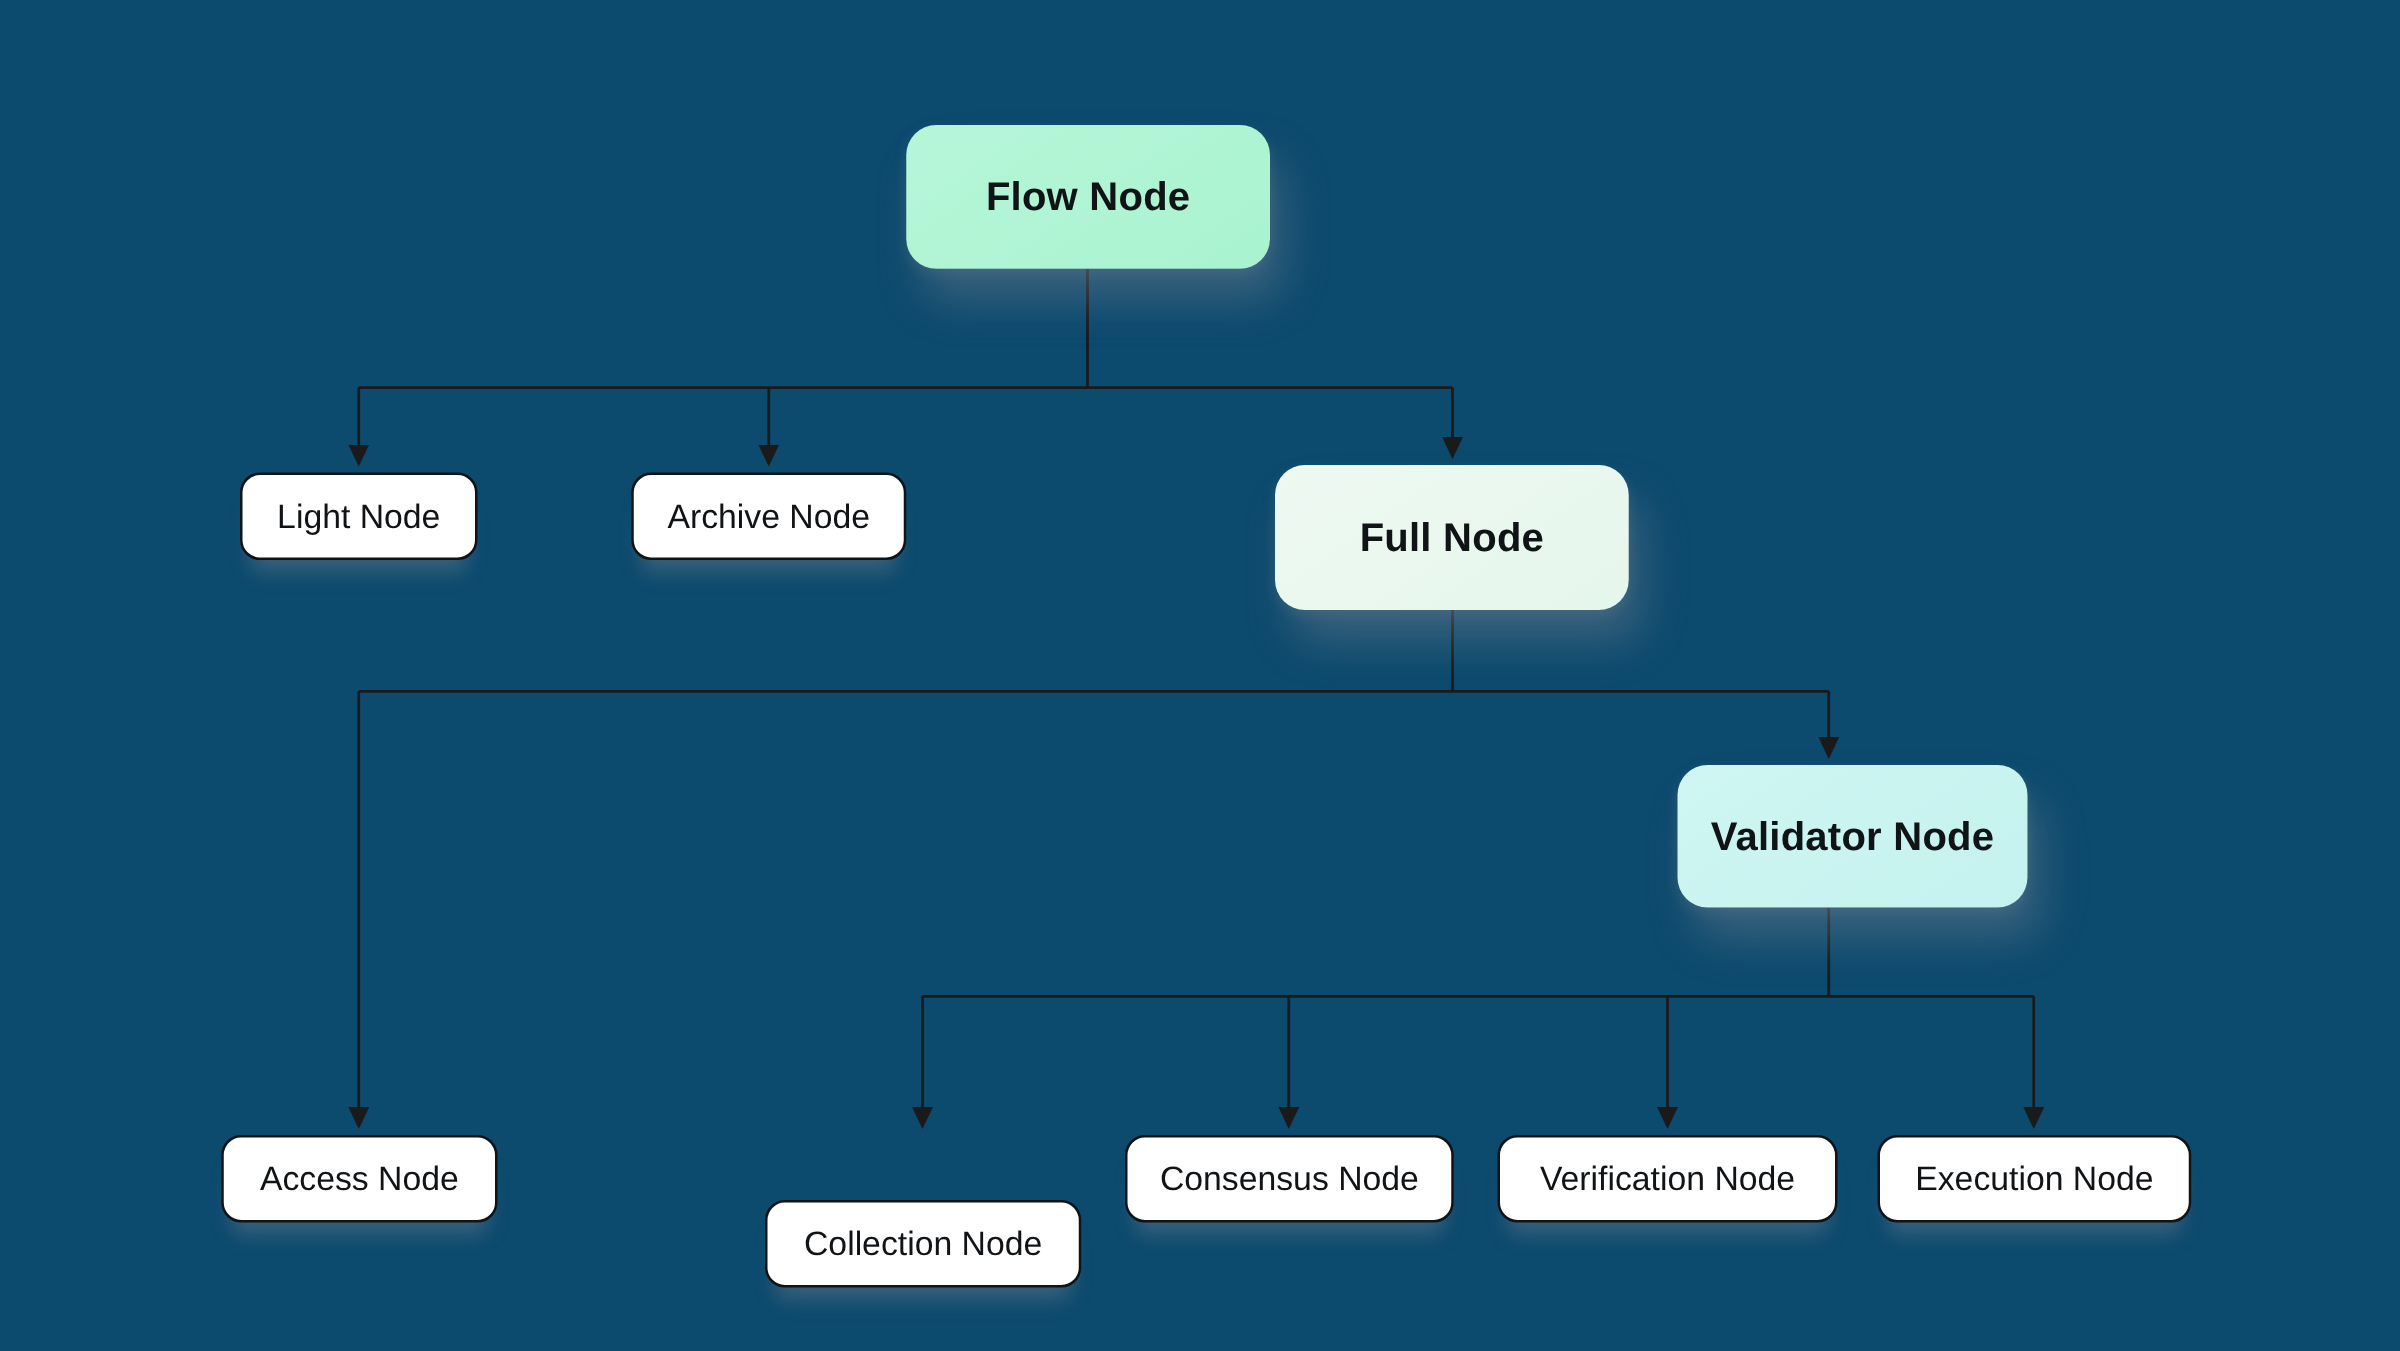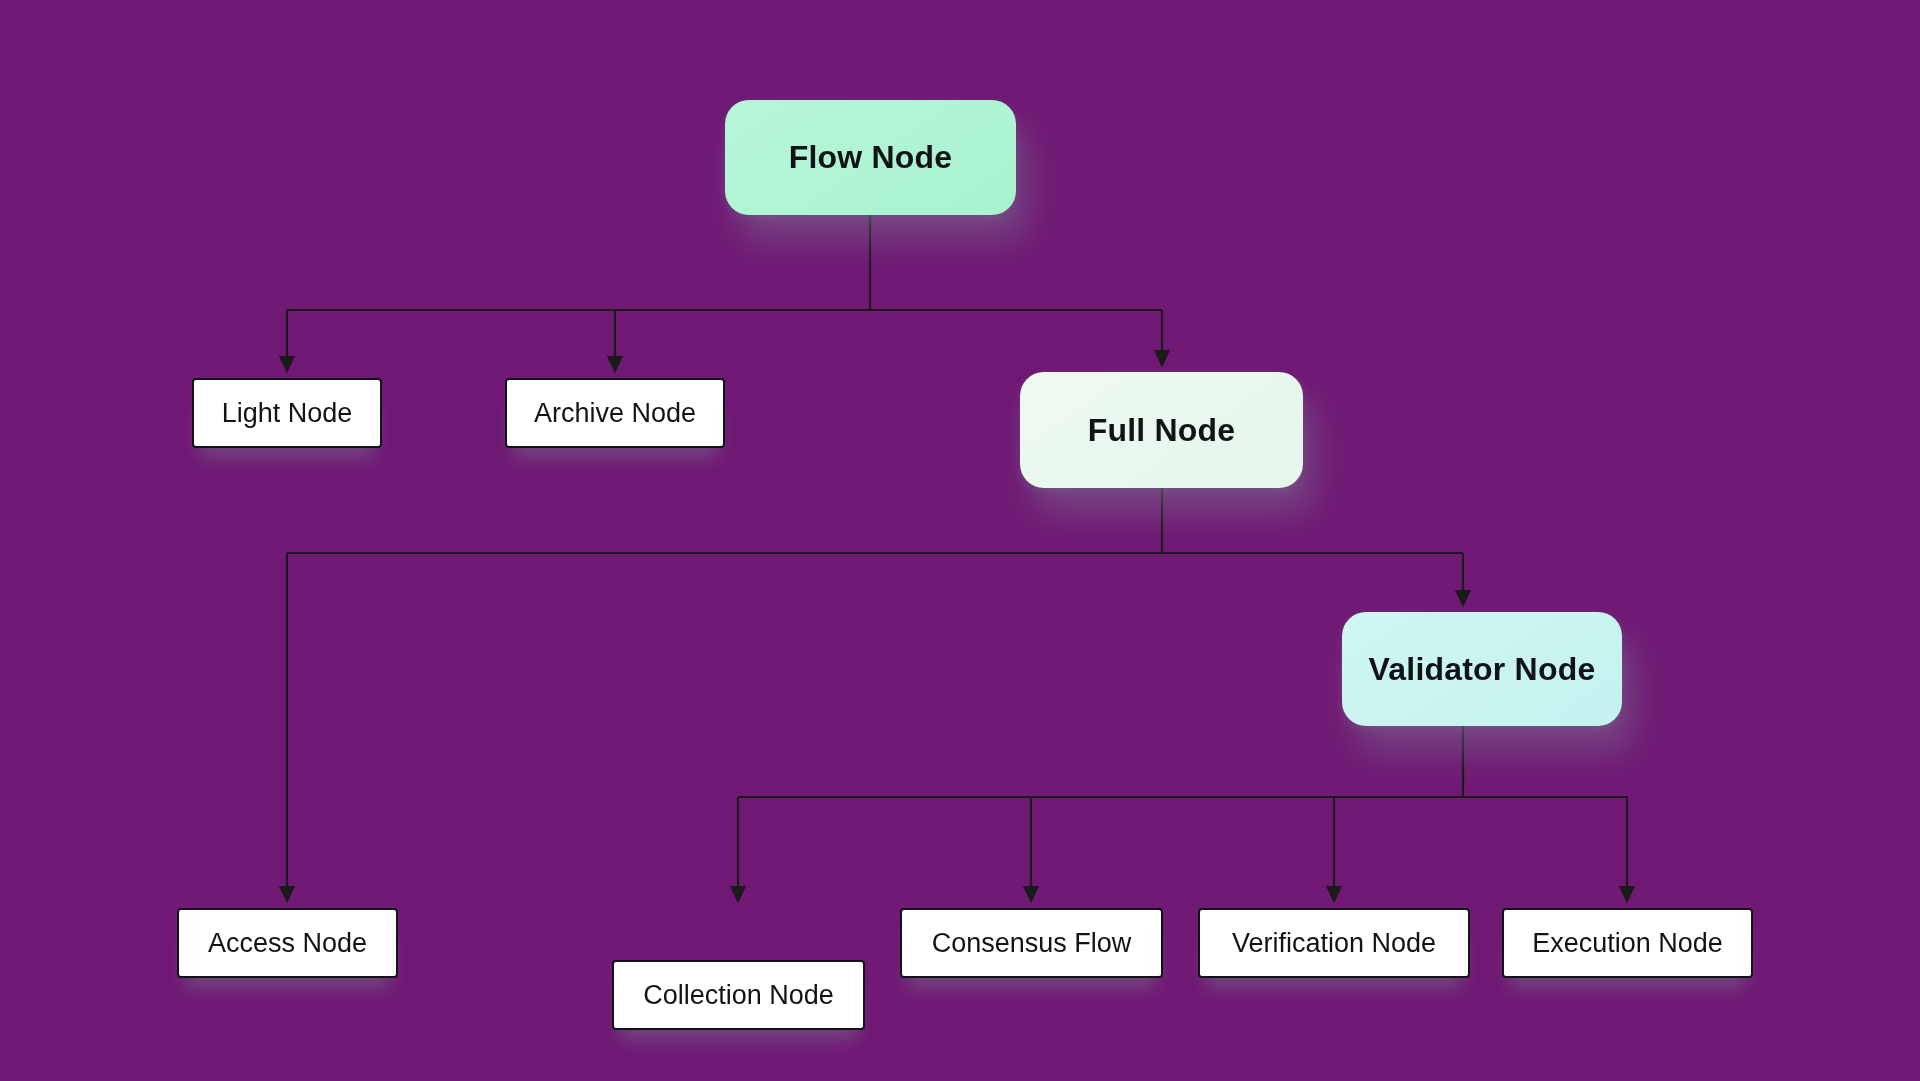--- a/index.html
+++ b/index.html
@@ -5,21 +5,21 @@
   html, body {
     margin: 0;
     padding: 0;
     background: #f1f2f4;
     font-family: "Liberation Sans", "DejaVu Sans", sans-serif;
   }
   #canvas {
     position: relative;
     width: 1920px;
     height: 1081px;
-    background: #701a75;
+    background: #0c4a6e;
     overflow: hidden;
   }
   #edges-svg {
     position: absolute;
     left: 0; top: 0;
     width: 1920px; height: 1081px;
     pointer-events: none;
   }
   .node {
     position: absolute;
@@ -40,21 +40,21 @@
     box-shadow: 12px 26px 34px rgba(125,135,148,0.38),
                 0 4px 10px rgba(125,135,148,0.22);
   }
   .fill-mint  { background: linear-gradient(145deg, #b6f6d8 0%, #a9f3d0 100%); }
   .fill-palemint { background: linear-gradient(145deg, #eef9f2 0%, #e5f6ec 100%); }
   .fill-cyan  { background: linear-gradient(145deg, #cff6f3 0%, #c4f2ee 100%); margin-left: 17px; }
   
   .node-plain {
     background: #ffffff;
     border: 2.5px solid #111417;
-    border-radius: 4px;
+    border-radius: 16px;
     font-size: 27px;
     font-weight: 500;
     box-shadow: 0 18px 16px -8px rgba(120,130,142,0.40);
   }
 
   
   #node-flow        { left: 725px;  top: 100px; width: 291px; height: 115px; }
   #node-light       { left: 192px;  top: 378px; width: 190px; height: 70px; }
   #node-archive     { left: 505px;  top: 378px; width: 220px; height: 70px; }
   #node-full        { left: 1020px; top: 372px; width: 283px; height: 116px; }
@@ -105,19 +105,19 @@
   <div id="node-full" class="node node-colored fill-palemint">Full Node</div>
 
   <div id="node-archive" class="node node-plain">Archive Node</div>
 
   <div id="node-validator" class="node node-colored fill-cyan">Validator Node</div>
 
   <div id="node-access" class="node node-plain">Access Node</div>
 
   <div id="node-collection" class="node node-plain">Collection Node</div>
 
-  <div id="node-consensus" class="node node-plain">Consensus Flow</div>
+  <div id="node-consensus" class="node node-plain">Consensus Node</div>
 
   <div id="node-verification" class="node node-plain">Verification Node</div>
 
   <div id="node-execution" class="node node-plain">Execution Node</div>
 
 </div>
 
 </body></html>

